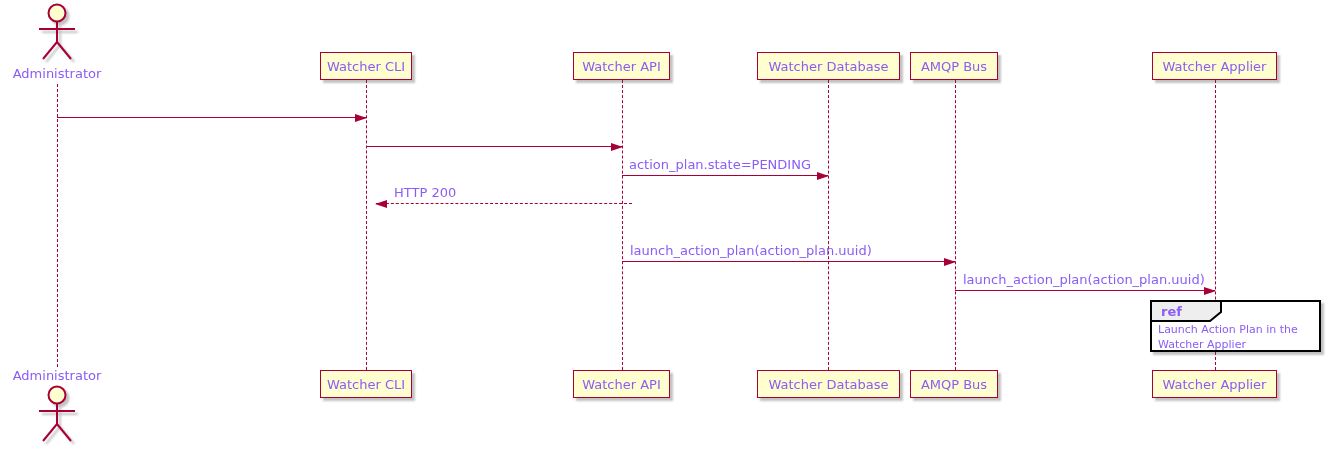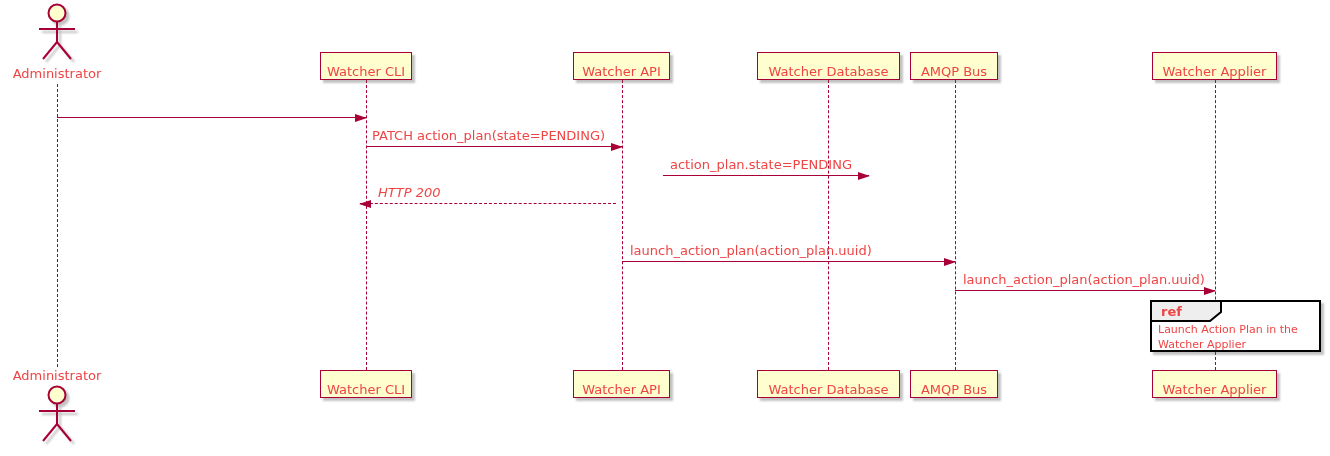--- a/index.html
+++ b/index.html
@@ -1,24 +1,24 @@
 <!DOCTYPE html>
 <html><head>
 <meta charset="utf-8">
 <style>
   html,body { margin:0; padding:0; background:#ffffff; }
   .diagram {
     position:relative; width:1330px; height:456px; background:#ffffff;
-    font-family:"DejaVu Sans", sans-serif; color:#ef4444; overflow:hidden;
+    font-family:"DejaVu Sans", sans-serif; color:#8b5cf6; overflow:hidden;
   }
   .pbox {
     position:absolute; height:28px; box-sizing:border-box;
     background:#FEFECE; border:1.5px solid #A80036;
     box-shadow:3px 3px 2px rgba(80,80,80,0.35);
-    display:flex; align-items:flex-end; justify-content:center;
+    display:flex; align-items:center; justify-content:center;
     font-size:13px; white-space:nowrap; z-index:2;
   }
   .lifeline { position:absolute; width:0; border-left:1px dashed #A80036; z-index:0; }
   .msg { position:absolute; height:18px; z-index:3; }
   .mline { position:absolute; left:0; right:0; bottom:0; height:0; border-top:1px solid #A80036; }
   .mline.dashed { border-top-style:dashed; }
   .mlabel { position:absolute; bottom:4px; font-size:13px; white-space:nowrap; }
   .ah { position:absolute; width:0; height:0; bottom:-4px; }
   .ah-r { right:-1px; border-top:4px solid transparent; border-bottom:4px solid transparent; border-left:12px solid #A80036; }
   .ah-l { left:-1px; border-top:4px solid transparent; border-bottom:4px solid transparent; border-right:12px solid #A80036; }
@@ -69,32 +69,31 @@
   <div class="pbox" style="left:1152px; top:52px; width:125px;">
     <span>Watcher Applier</span>
   </div>
 
   <div class="msg" style="left:57px; top:100px; width:309px;">
     <div class="mline"></div>
     <div class="ah ah-r"></div>
   </div>
 
   <div class="msg" style="left:366px; top:129px; width:256px;">
-    <span class="mlabel" style="left:6px;">PATCH action_plan(state=PENDING)</span>
     <div class="mline"></div>
     <div class="ah ah-r"></div>
   </div>
 
-  <div class="msg" style="left:622px; top:158px; width:206px;margin-left:41px;">
+  <div class="msg" style="left:622px; top:158px; width:206px;">
     <span class="mlabel" style="left:7px;">action_plan.state=PENDING</span>
     <div class="mline"></div>
     <div class="ah ah-r"></div>
   </div>
 
-  <div class="msg" style="left:360px; top:186px; width:256px;font-style:italic;">
+  <div class="msg" style="left:376px; top:186px; width:256px;">
     <span class="mlabel" style="left:18px;">HTTP 200</span>
     <div class="mline dashed"></div>
     <div class="ah ah-l"></div>
   </div>
 
 
   <div class="msg" style="left:622px; top:244px; width:333px;">
     <span class="mlabel" style="left:8px;">launch_action_plan(action_plan.uuid)</span>
     <div class="mline"></div>
     <div class="ah ah-r"></div>

